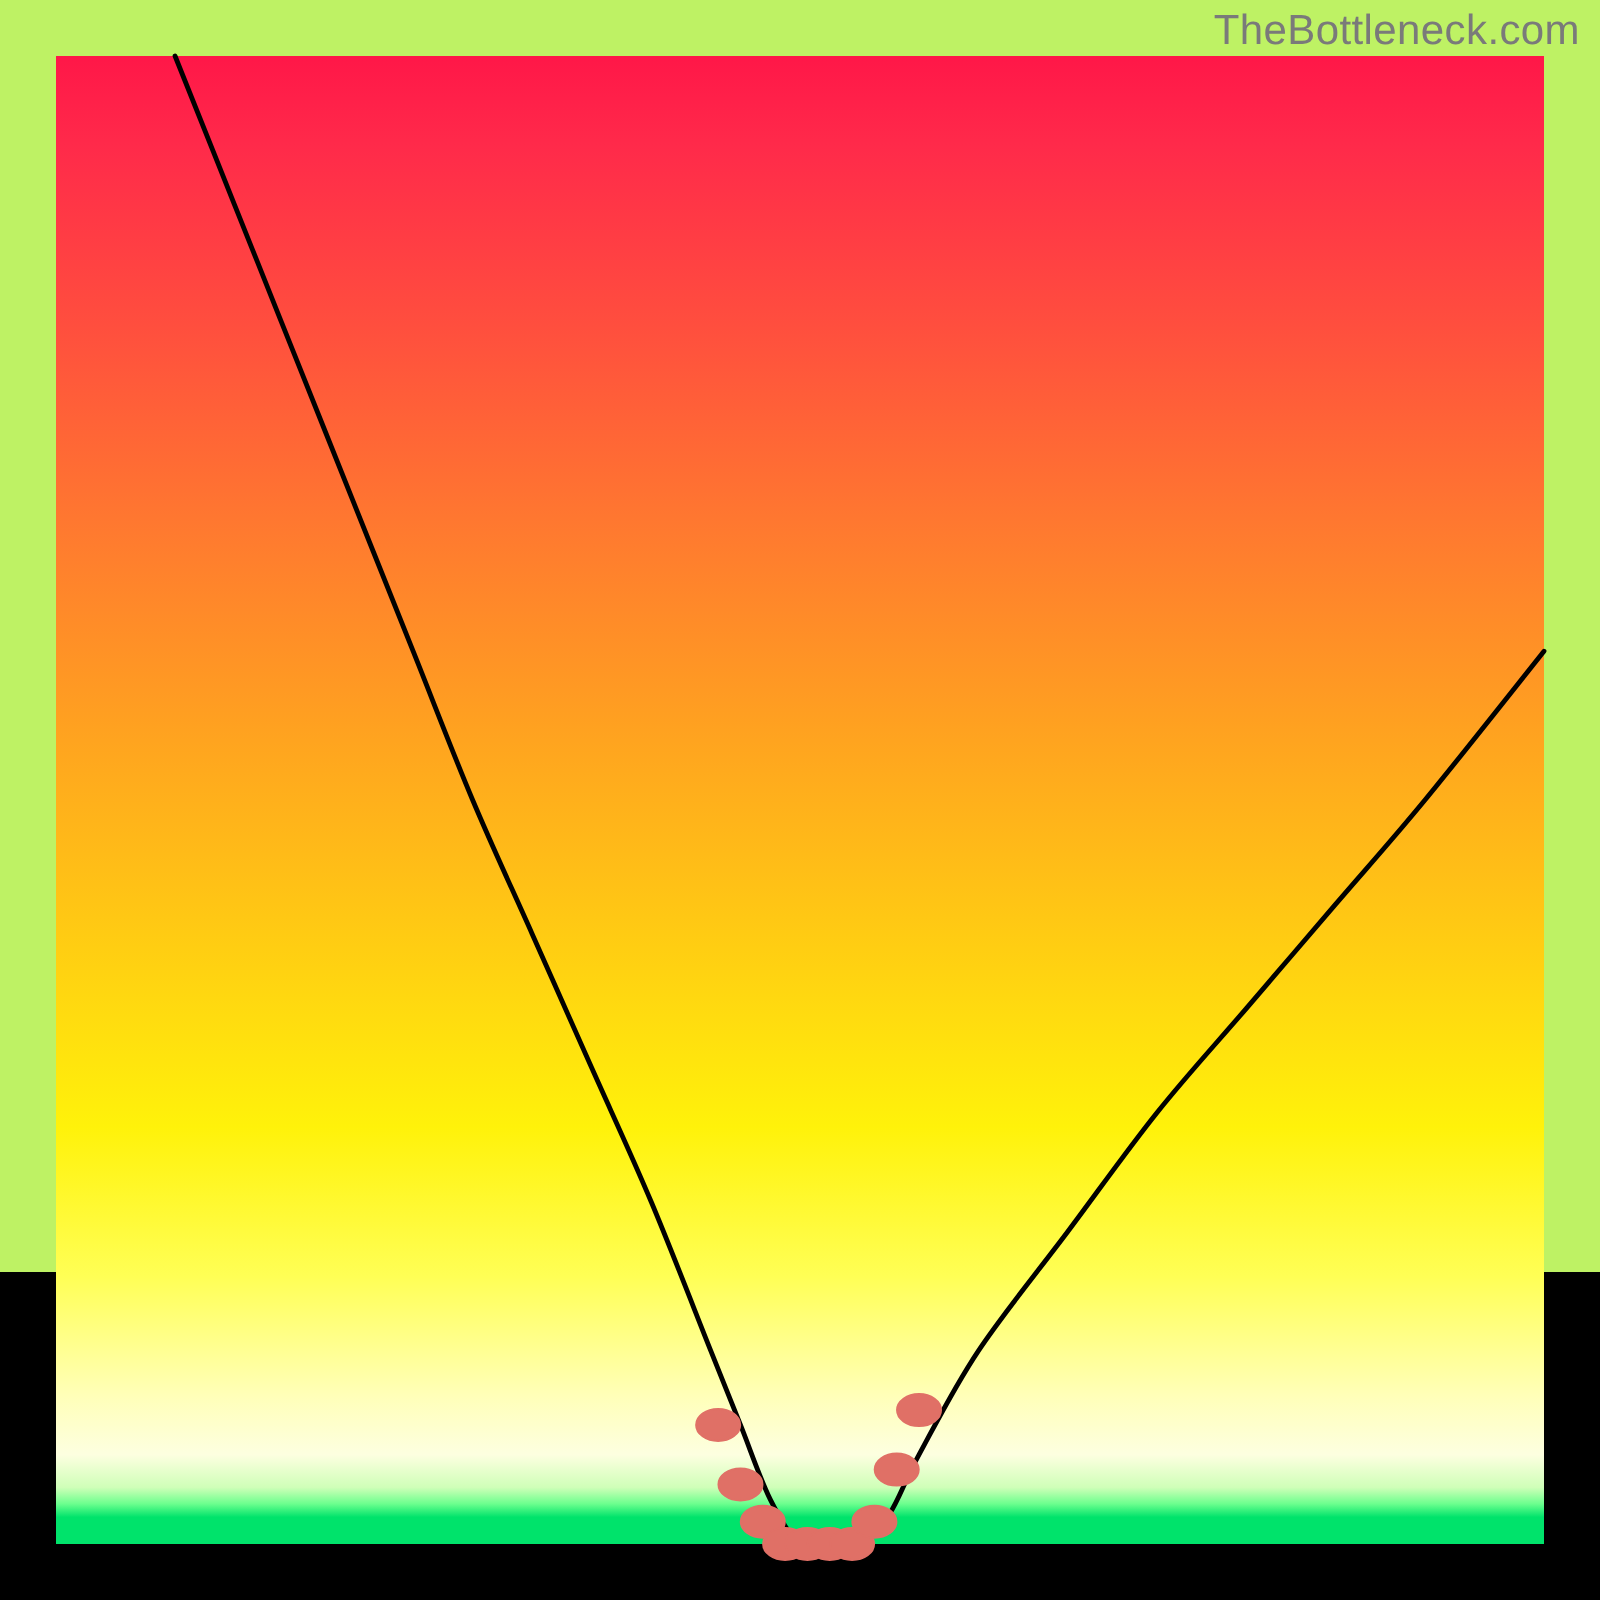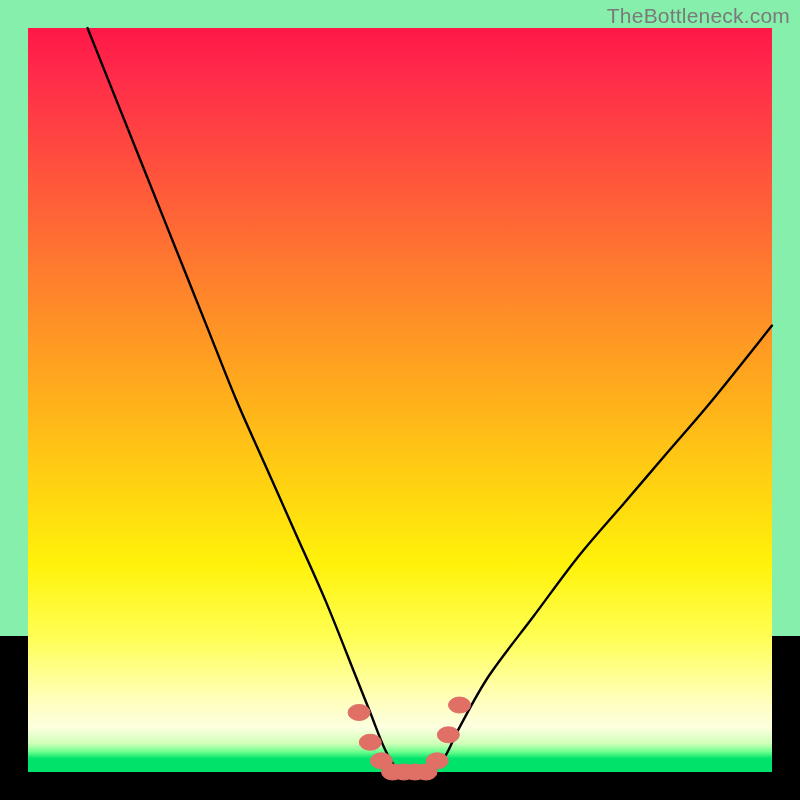--- a/index.html
+++ b/index.html
@@ -8,21 +8,21 @@
     width: 800px;
     height: 800px;
     overflow: hidden;
     background: #000;
     font-family: Arial, Helvetica, sans-serif;
   }
   .frame {
     position: relative;
     width: 800px;
     height: 636px;
-    background: #86efac;
+    background: #bef264;
   }
   .plot-area {
     position: absolute;
     left: 28px;
     top: 28px;
     width: 744px;
     height: 744px;
     
     background: linear-gradient(
       to bottom,

